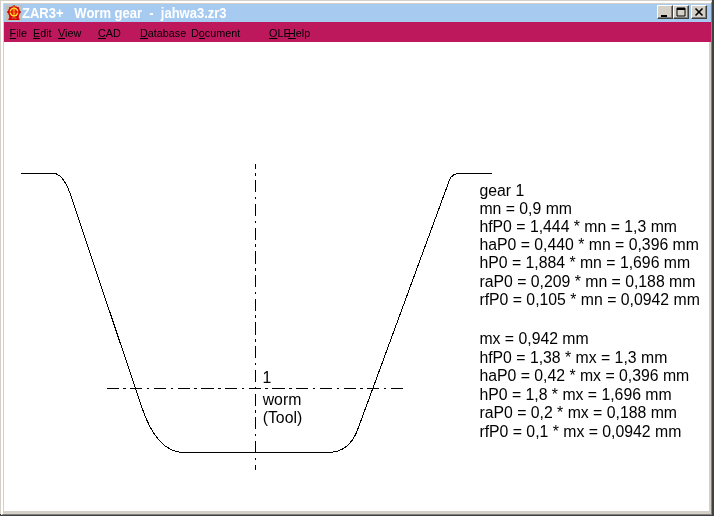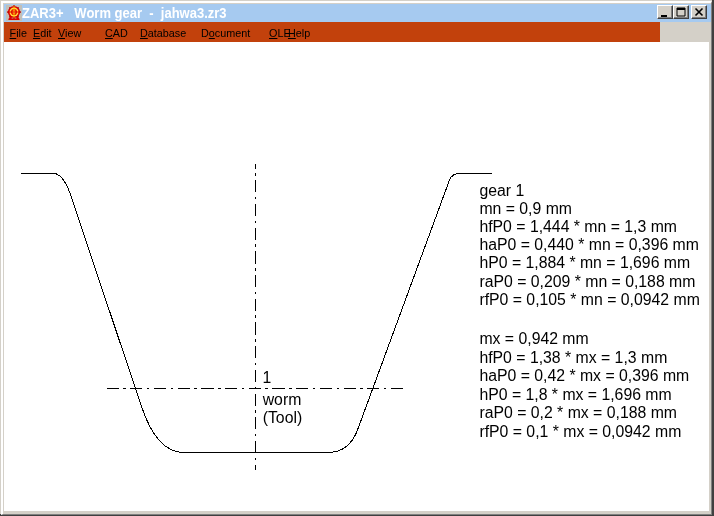--- a/index.html
+++ b/index.html
@@ -9,21 +9,21 @@
   
   #b-outer{left:0;top:0;width:712px;height:514px;border-right:2px solid #404040;border-bottom:2px solid #404040;}
   #b-hi{left:1px;top:1px;width:708px;height:511px;border-left:2px solid #fff;border-top:2px solid #fff;border-right:1px solid #808080;border-bottom:1px solid #808080;}
   
   #title{left:4px;top:4px;width:707px;height:18px;background:#a6caf0;}
   #title-text{left:22px;top:5px;line-height:13px;color:#fff;font-weight:bold;font-size:13px;white-space:pre;transform:scaleY(1.16);transform-origin:0 0;will-change:transform;}
   
   .cbtn{top:5px;width:16px;height:14px;background:#d4d0c8;border-top:1px solid #fff;border-left:1px solid #fff;border-right:1px solid #404040;border-bottom:1px solid #404040;box-sizing:border-box;}
   .cbtn .inner{position:absolute;left:0;top:0;right:0;bottom:0;border-right:1px solid #808080;border-bottom:1px solid #808080;}
   
-  #menu{left:4px;top:22px;width:656px;height:20px;background:#c2410c;font-size:10.8px;color:#000;will-change:transform;}
+  #menu{left:4px;top:22px;width:707px;height:20px;background:#be185d;font-size:10.8px;color:#000;will-change:transform;}
   .mi{position:absolute;top:5px;}
   .mi u{text-decoration:underline;}
   
   #canvas{left:4px;top:42px;width:705px;height:469px;background:#fff;will-change:transform;}
 </style>
 </head>
 <body>
 <div class="abs" id="b-outer"></div>
 <div class="abs" id="b-hi"></div>
 <div class="abs" id="title"></div>
@@ -68,23 +68,23 @@
 <div class="abs cbtn" style="left:691px">
     <div class="inner"></div>
   <svg class="abs" style="left:0;top:0" width="14" height="12" viewBox="0 0 14 12">
       <path d="M3.5 2.5 L10.5 9.5 M10.5 2.5 L3.5 9.5" stroke="#000" stroke-width="1.6"></path>
     </svg>
   </div>
 <div class="abs" id="menu">
   <span class="mi" style="left:5.6px"><u>F</u>ile</span>
   <span class="mi" style="left:29px"><u>E</u>dit</span>
   <span class="mi" style="left:54px"><u>V</u>iew</span>
-  <span class="mi" style="left:101px"><u>C</u>AD</span>
+  <span class="mi" style="left:94px"><u>C</u>AD</span>
   <span class="mi" style="left:136px"><u>D</u>atabase</span>
-  <span class="mi" style="left:197px">D<u>o</u>cument</span>
+  <span class="mi" style="left:187px">D<u>o</u>cument</span>
   <span class="mi" style="left:265px"><u>O</u>LE</span>
   <span class="mi" style="left:284px"><u>H</u>elp</span>
 </div>
 <div class="abs" id="canvas">
 <svg width="705" height="469" viewBox="0 0 705 469" font-family="Liberation Sans, sans-serif">
 
   <path shape-rendering="crispEdges" d="M 17,131 H 48 Q 59.2,131 66.6,153 L 137,363 Q 152.5,410.5 179.7,410.5 H 323.5 Q 345.2,410.5 353.5,388 L 445.5,138 Q 448,131 458,131 H 487.6" fill="none" stroke="#000" stroke-width="1"></path>
 
   <path shape-rendering="crispEdges" d="M 251.5,121.5 V 428" fill="none" stroke="#000" stroke-width="1" stroke-dasharray="12.2 4.5 2.5 4.5" stroke-dashoffset="-16.7"></path>
   <path shape-rendering="crispEdges" d="M 102.5,346.3 H 399.5" fill="none" stroke="#000" stroke-width="1" stroke-dasharray="12.2 4.5 2.5 4.5"></path>

